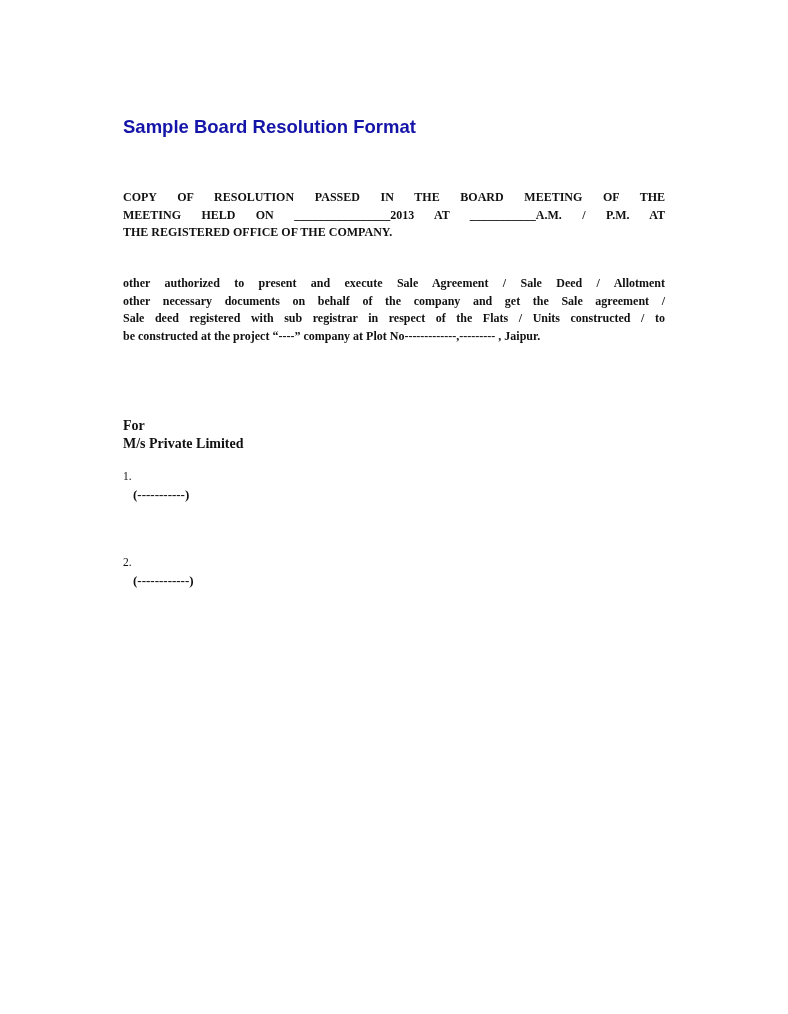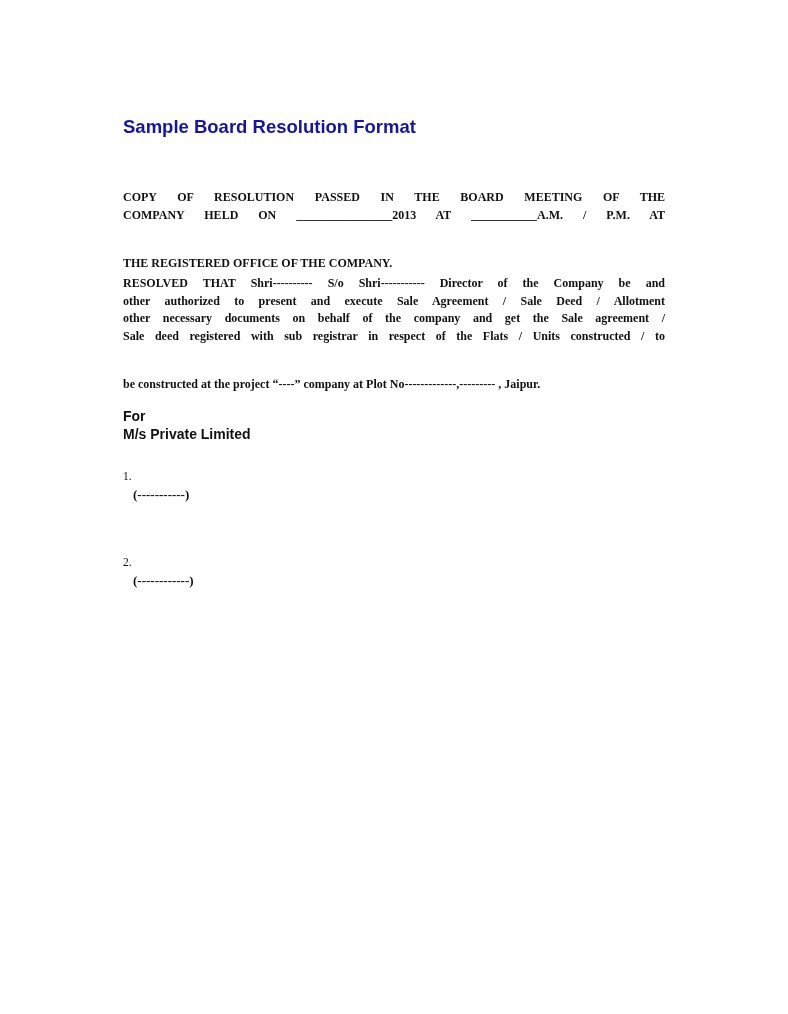--- a/index.html
+++ b/index.html
@@ -47,27 +47,26 @@
     .heading-para { top: 189px; }
     .resolved-para { top: 275px; }
     .line {
       display: block;
       text-align: justify;
       text-align-last: justify;
       white-space: nowrap;
     }
     .line.last {
       text-align-last: left;
-      margin-top: 31px;
     }
     .closing {
       position: absolute;
       left: 123px;
-      top: 408px;
-      font-family: Liberation Sans, sans-serif;
+      top: 417px;
+      font-family: Liberation Serif, serif;
       font-weight: bold;
       font-size: 14px;
       line-height: 17.5px;
       color: #111111;
     }
     .sig {
       position: absolute;
       left: 123px;
       font-family: "Liberation Serif", serif;
       color: #111111;
@@ -91,26 +90,25 @@
   </style>
 </head>
 <body>
 
 <div class="page">
 
   <div class="title">Sample Board Resolution Format</div>
 
   <div class="para heading-para">
     <span class="line">COPY OF RESOLUTION PASSED IN THE BOARD MEETING OF THE</span>
-    <span class="line">COMPANY HELD ON ________________2013 AT ___________A.M. / P.M. AT</span>
+    <span class="line">MEETING HELD ON ________________2013 AT ___________A.M. / P.M. AT</span>
     <span class="line last">THE REGISTERED OFFICE OF THE COMPANY.</span>
   </div>
 
   <div class="para resolved-para">
-    <span class="line">RESOLVED THAT Shri---------- S/o Shri----------- Director of the Company be and</span>
     <span class="line">other authorized to present and execute Sale Agreement / Sale Deed / Allotment</span>
     <span class="line">other necessary documents on behalf of the company and get the Sale agreement /</span>
     <span class="line">Sale deed registered with sub registrar in respect of the Flats / Units constructed / to</span>
     <span class="line last">be constructed at the project “----” company at Plot No-------------,--------- , Jaipur.</span>
   </div>
 
   <div class="closing">
     <div>For</div>
     <div>M/s Private Limited</div>
   </div>

